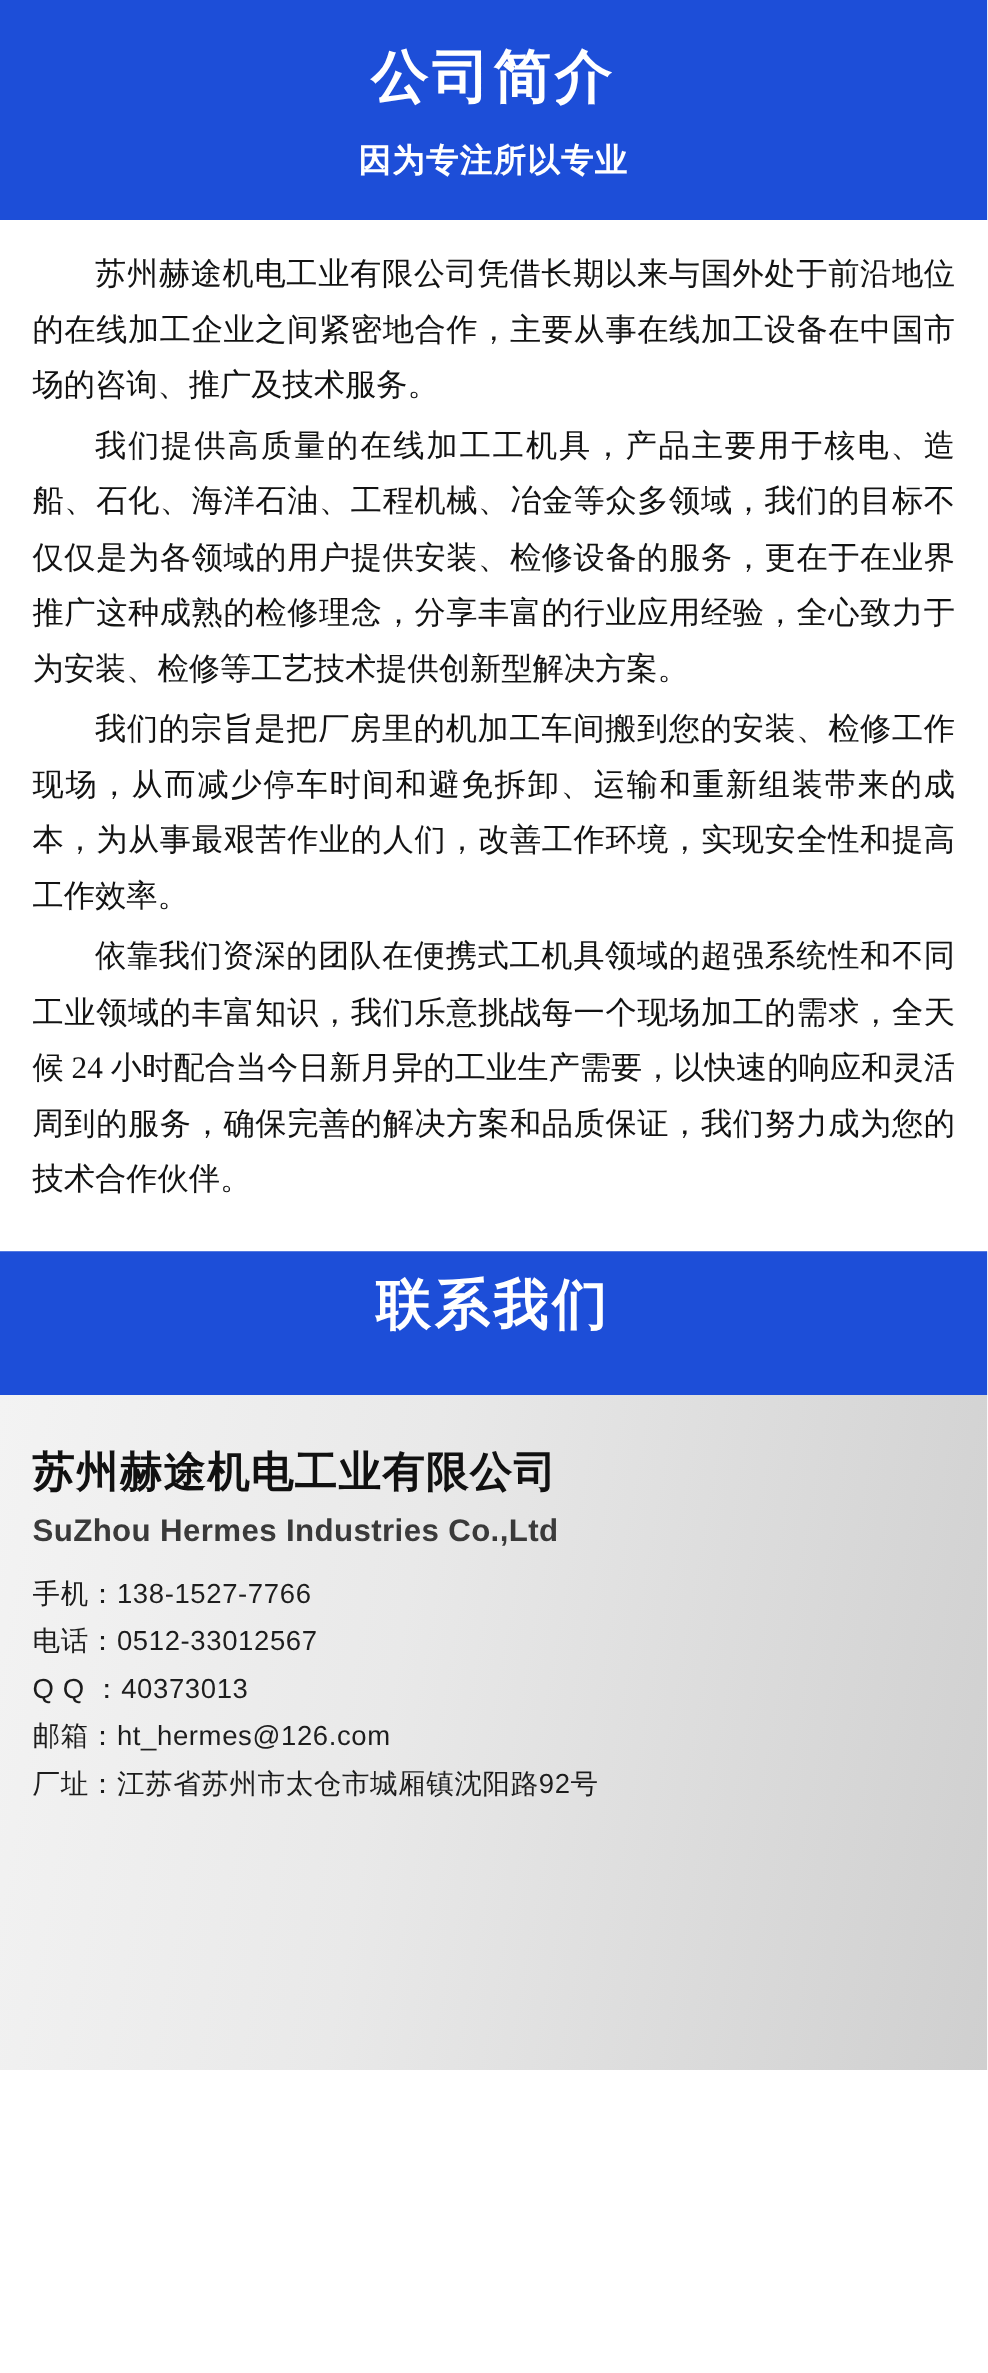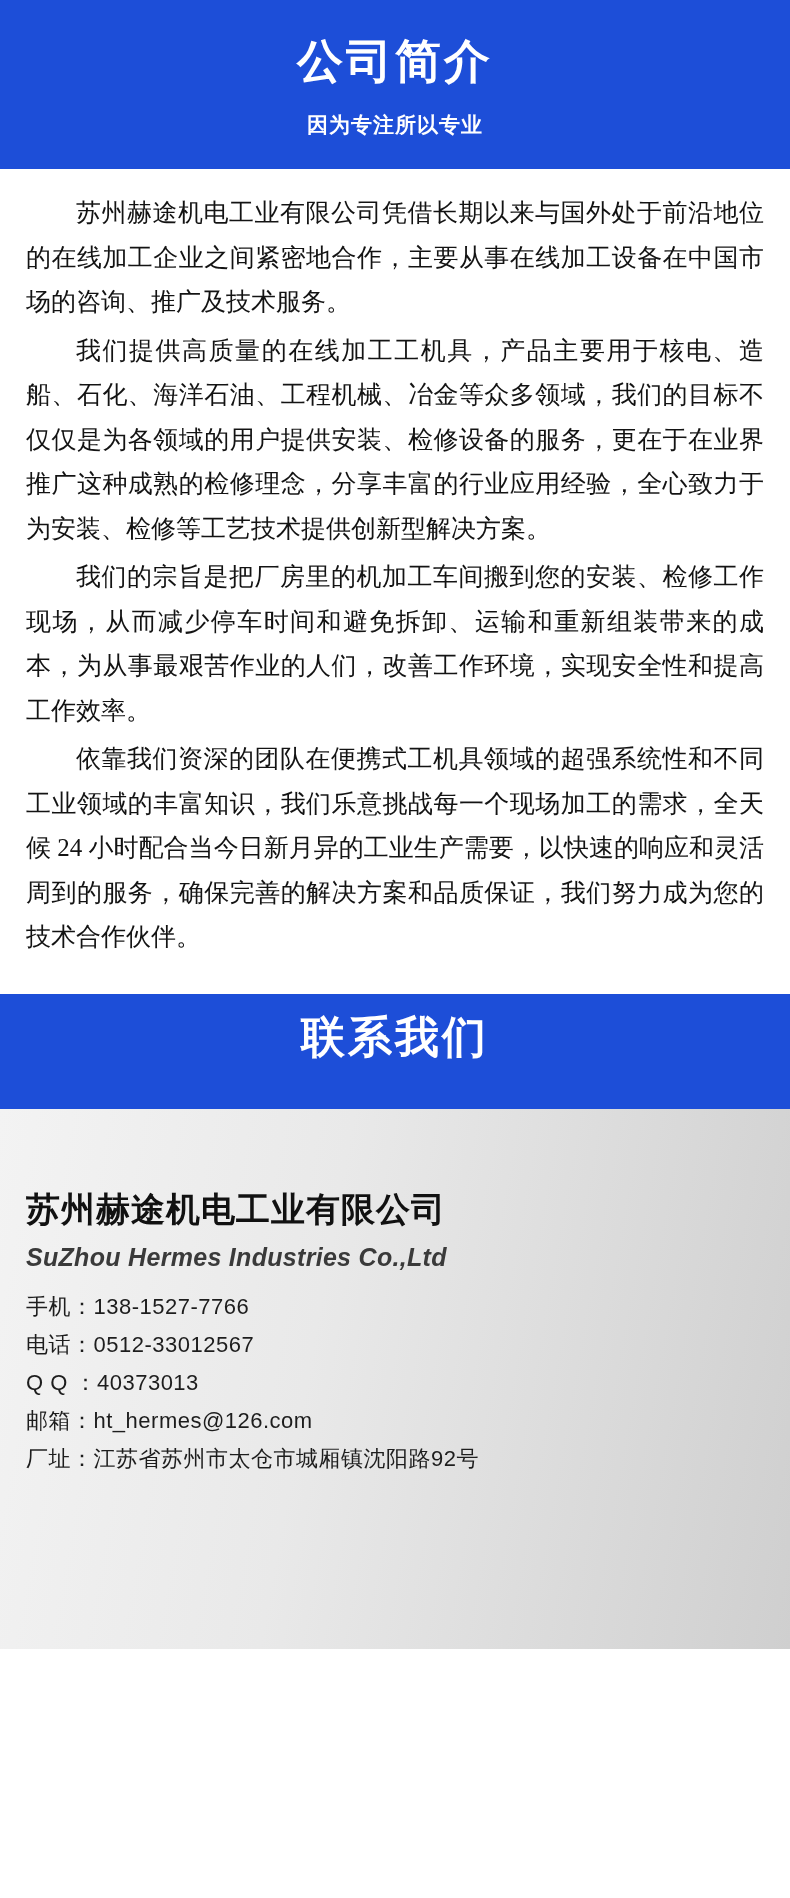--- a/index.html
+++ b/index.html
@@ -31,21 +31,21 @@
   .banner-title {
     color: #ffffff;
     font-size: 46px;
     font-weight: bold;
     letter-spacing: 3px;
     line-height: 1.2;
     margin: 0 0 22px 0;
   }
   .banner-sub {
     color: #ffffff;
-    font-size: 21px;
+    font-size: 26px;
     font-weight: bold;
     letter-spacing: 1px;
     margin: 0;
   }
 
   
   .content {
     padding: 22px 26px 16px 26px;
   }
   .para {
@@ -69,37 +69,36 @@
     margin-bottom: 20px;
   }
   .banner.contact .banner-sub {
     font-size: 20px;
   }
 
   
   .footer {
     background: linear-gradient(100deg, #f3f3f3 0%, #e9e9e9 40%, #dcdcdc 70%, #cfcfcf 100%);
     min-height: 540px;
-    padding: 78px 26px 40px 26px;
+    padding: 39px 26px 40px 26px;
     box-sizing: border-box;
   }
   .company-cn {
     font-size: 34px;
     font-weight: bold;
     color: #111111;
     letter-spacing: 1px;
     margin: 0 0 10px 0;
   }
   .company-en {
     font-size: 25px;
     font-weight: bold;
     color: #3a3a3a;
     margin: 0 0 16px 0;
     letter-spacing: 0.3px;
-    font-style: italic;
   }
   .contact-line {
     font-size: 22px;
     color: #1d1d1d;
     line-height: 1.72;
     letter-spacing: 0.5px;
   }
 </style>
 </head>
 <body>

